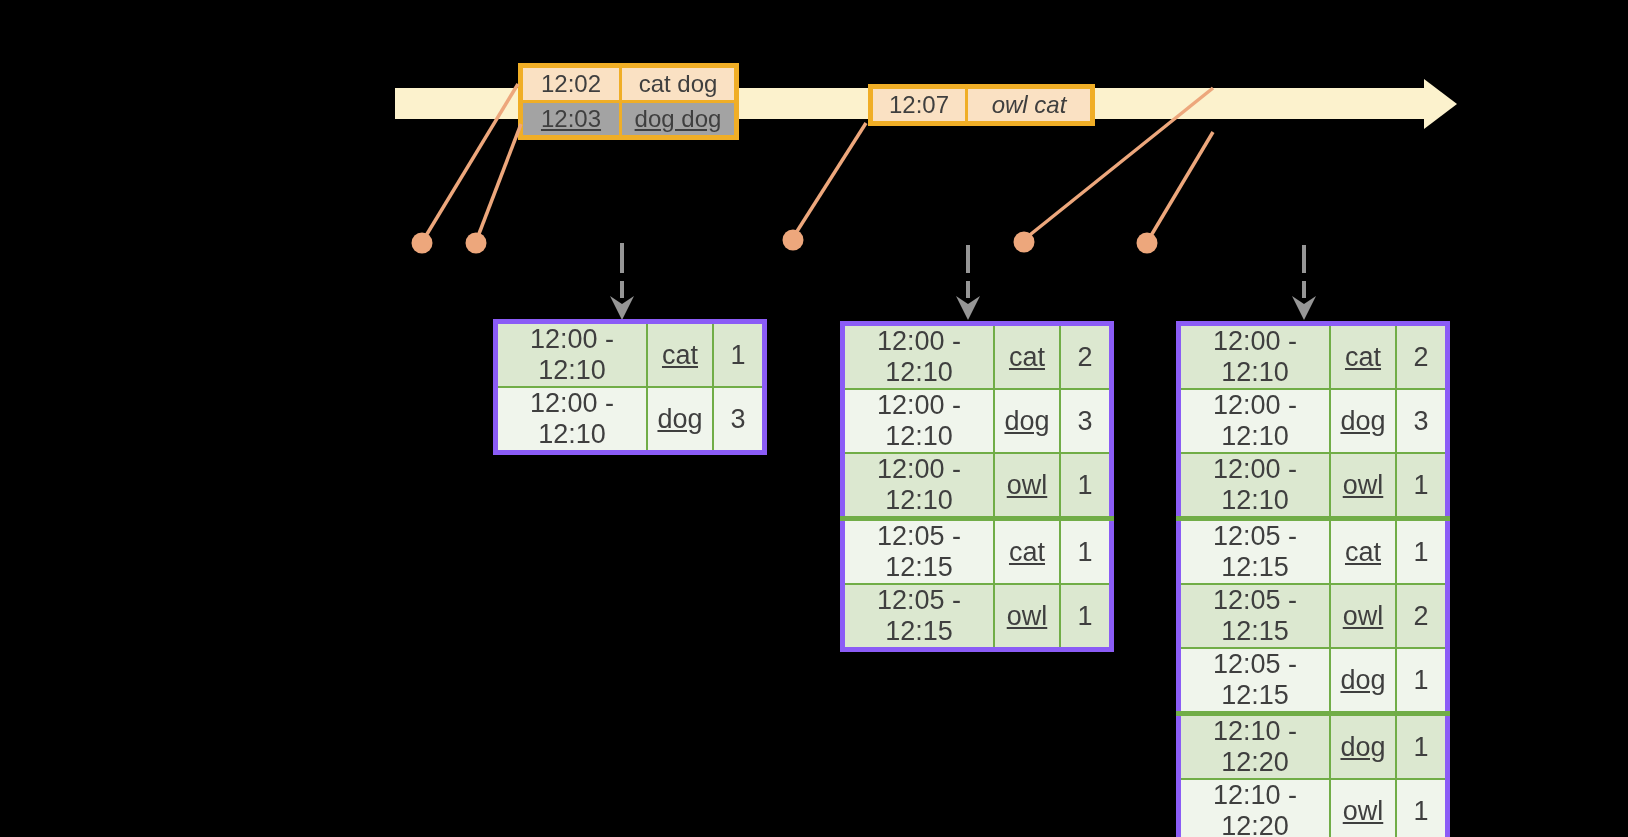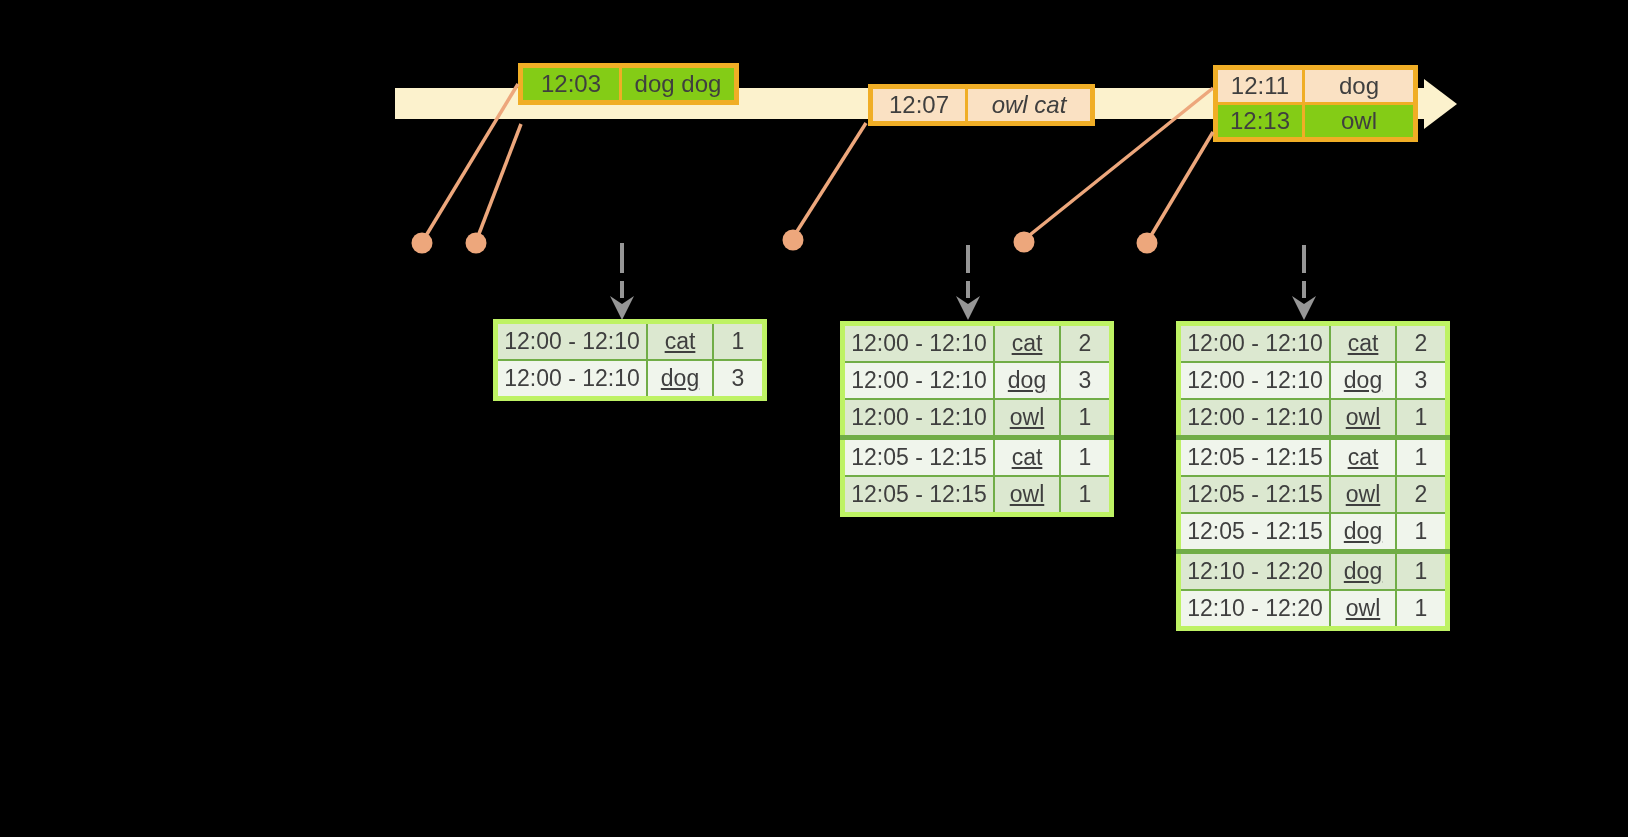--- a/index.html
+++ b/index.html
@@ -11,76 +11,68 @@
   .tl-band{position:absolute;left:395px;top:88px;width:1030px;height:31px;background:#FCF2CD;}
   .tl-head{position:absolute;left:1424px;top:79px;width:0;height:0;
     border-top:25px solid transparent;border-bottom:25px solid transparent;border-left:33px solid #FCF2CD;}
   
   .overlay{position:absolute;left:0;top:0;pointer-events:none;}
   
   table{border-collapse:collapse;position:absolute;table-layout:fixed;}
   .ev{border:5px solid #F0AE26;font-size:24px;}
   .ev td{border:3px solid #F0AE26;height:32px;text-align:center;vertical-align:middle;padding:0 6px;}
   .ev tr.dark td{background:#FAE1C3;}
-  .ev tr.light td{background:#84cc16;}
+  .ev tr.light td{background:#a3a3a3;text-decoration:underline;}
   .ev1{left:518px;top:63px;}
   .ev1 td:nth-child(1){width:84px;} .ev1 td:nth-child(2){width:100px;}
   .ev2{left:868px;top:84px;}
   .ev2 td:nth-child(1){width:80px;} .ev2 td:nth-child(2){width:110px;font-style:italic;}
   .ev3{left:1213px;top:65px;}
   .ev3 td:nth-child(1){width:72px;} .ev3 td:nth-child(2){width:96px;}
   
-  .rt{border:5px solid #bef264;font-size:23px;padding-left:37px;}
+  .rt{border:5px solid #8b5cf6;font-size:27px;padding-left:37px;}
   .rt td{border:2px solid #71AD47;height:35px;text-align:center;vertical-align:middle;padding:0 4px;}
   .rt tr.dark td{background:#DCE8D0;}
   .rt tr.light td{background:#F0F5EC;}
   .rt tr.group-start td{border-top:5px solid #71AD47;}
   .rt td:nth-child(1){width:140px;} .rt td:nth-child(2){width:56px;text-decoration:underline;} .rt td:nth-child(3){width:40px;}
   .rt1{left:493px;top:319px;}
   .rt2{left:840px;top:321px;}
   .rt3{left:1176px;top:321px;}
 </style>
 </head>
 <body>
 
 <div class="canvas">
 
   <div class="tl-band"></div>
   <div class="tl-head"></div>
 
   <table class="ev ev1">
     <tbody>
+        <tr class="dark">
+      <td>12:02</td>
+      <td>cat dog</td>
+    </tr>
     <tr class="light">
       <td>12:03</td>
       <td>dog dog</td>
     </tr>
   </tbody>
     </table>
 
   <table class="ev ev2">
     <tbody>
         <tr class="dark">
       <td>12:07</td>
       <td>owl cat</td>
     </tr>
   </tbody>
     </table>
 
-  <table class="ev ev3">
-    <tbody>
-        <tr class="dark">
-      <td>12:11</td>
-      <td>dog</td>
-    </tr>
-    <tr class="light">
-      <td>12:13</td>
-      <td>owl</td>
-    </tr>
-  </tbody>
-    </table>
 
   <svg class="overlay" width="1628" height="837" viewBox="0 0 1628 837">
     <g stroke="#EDA77C" stroke-width="3.5">
       <line x1="518" y1="84" x2="424" y2="239"></line>
       <line x1="521" y1="124" x2="477" y2="239"></line>
       <line x1="866" y1="123" x2="794" y2="236"></line>
       <line x1="1213" y1="88" x2="1026" y2="238"></line>
       <line x1="1213" y1="132" x2="1149" y2="239"></line>
     </g>
     <g fill="#EDA77C">

